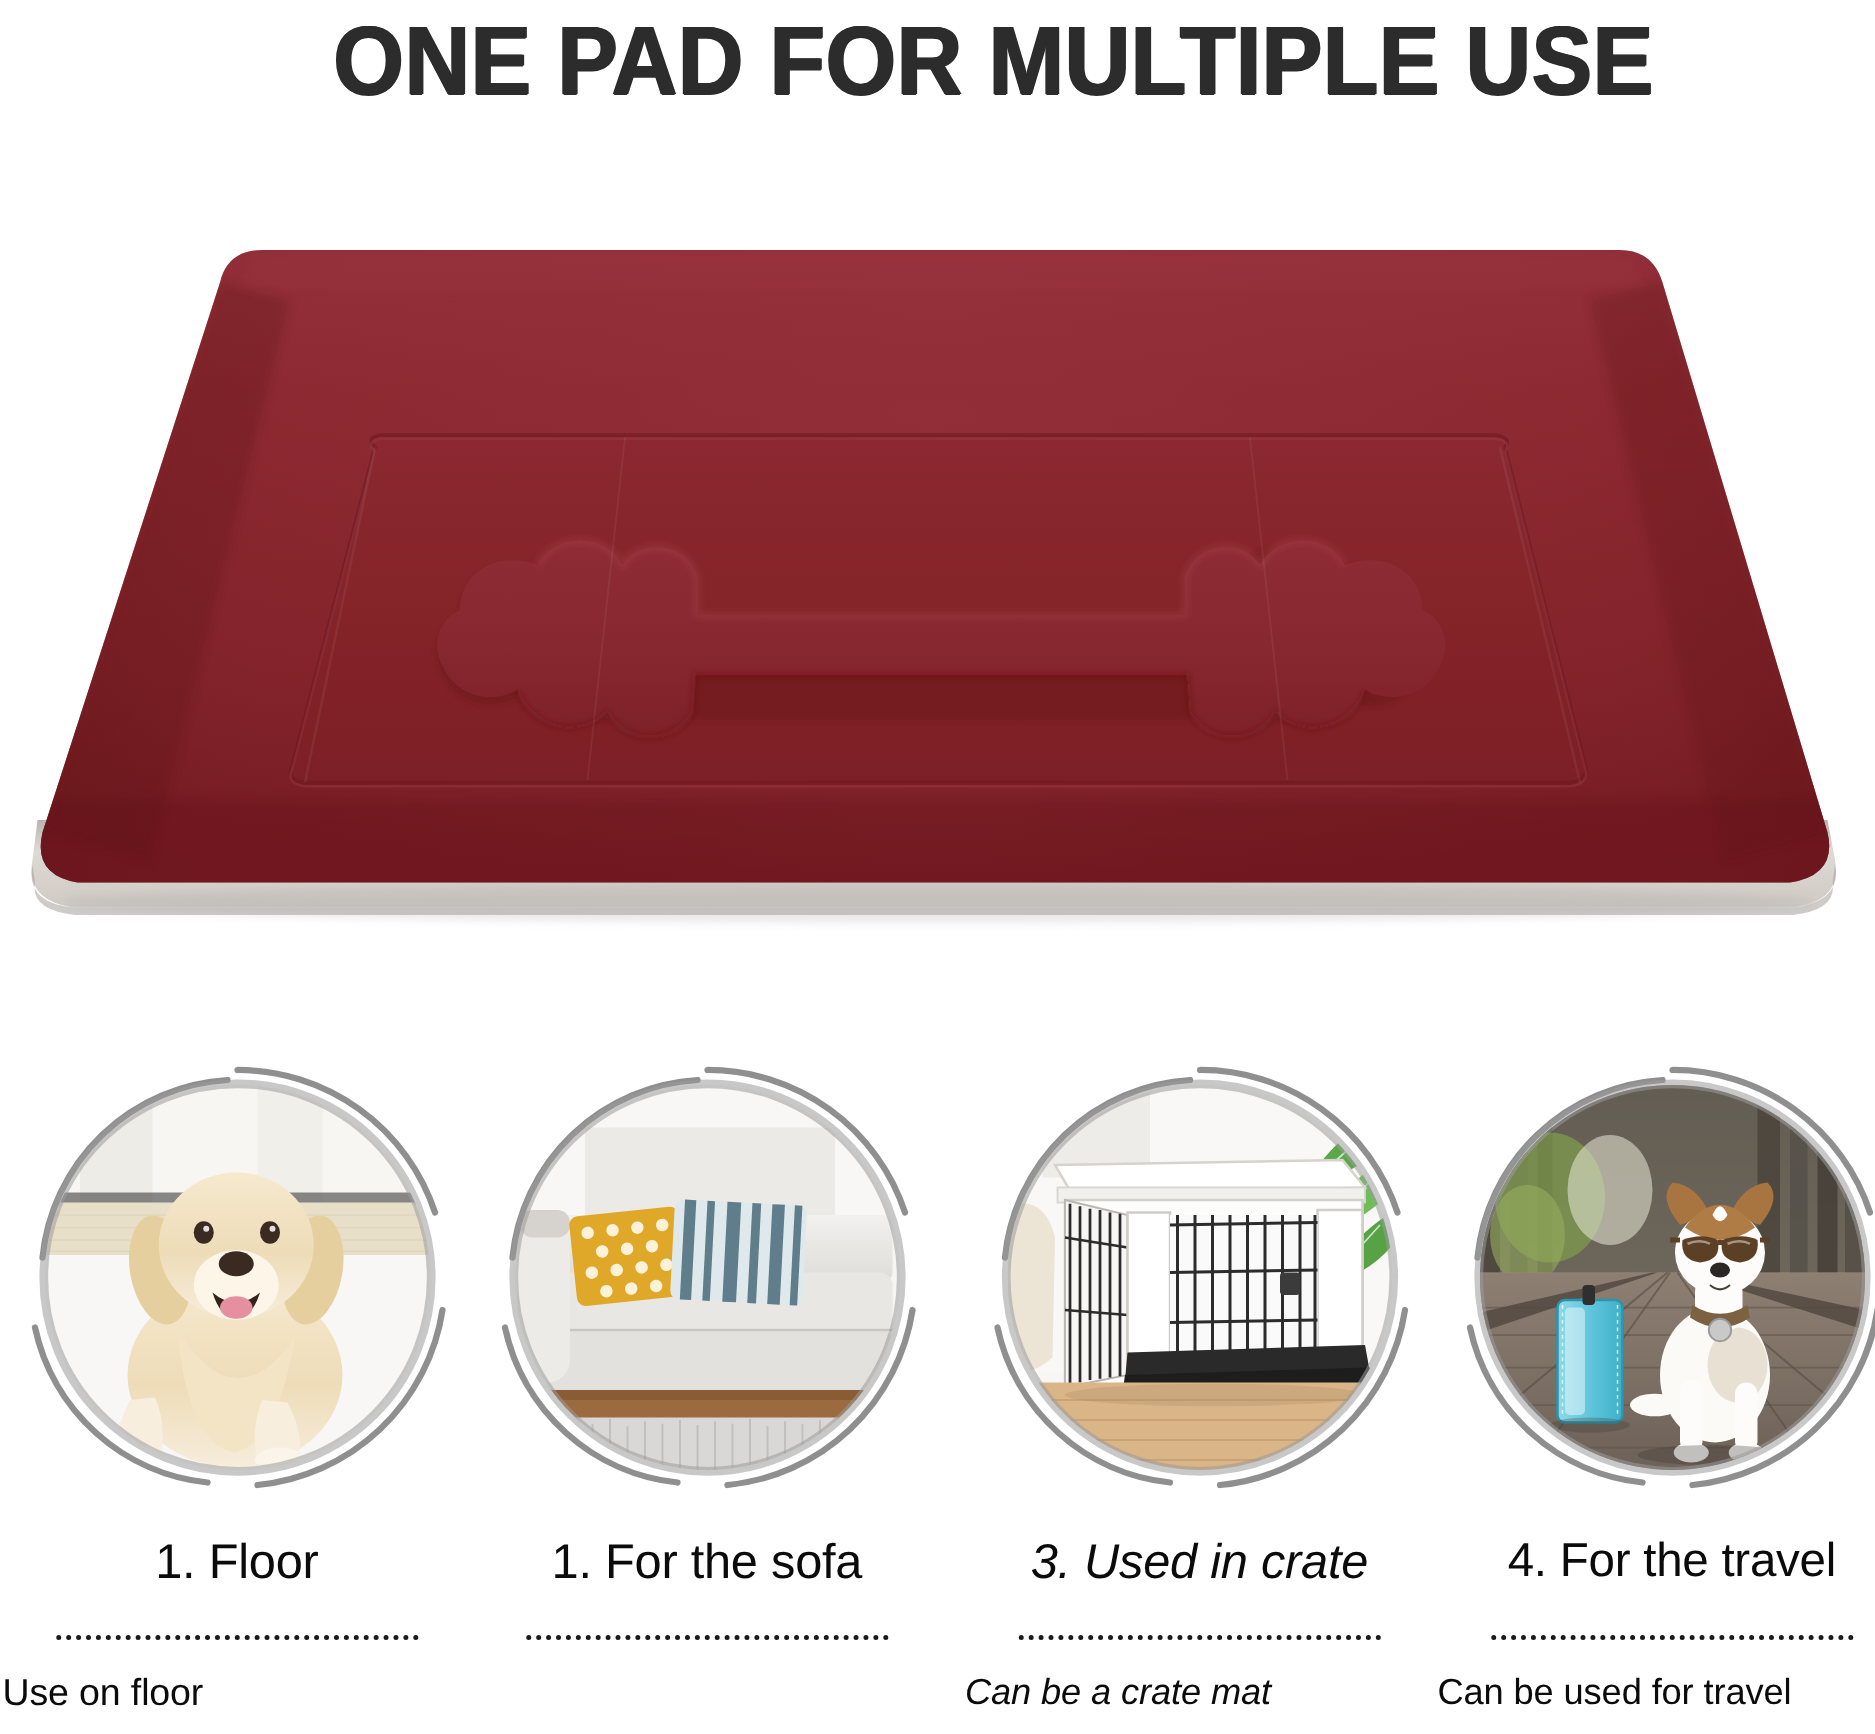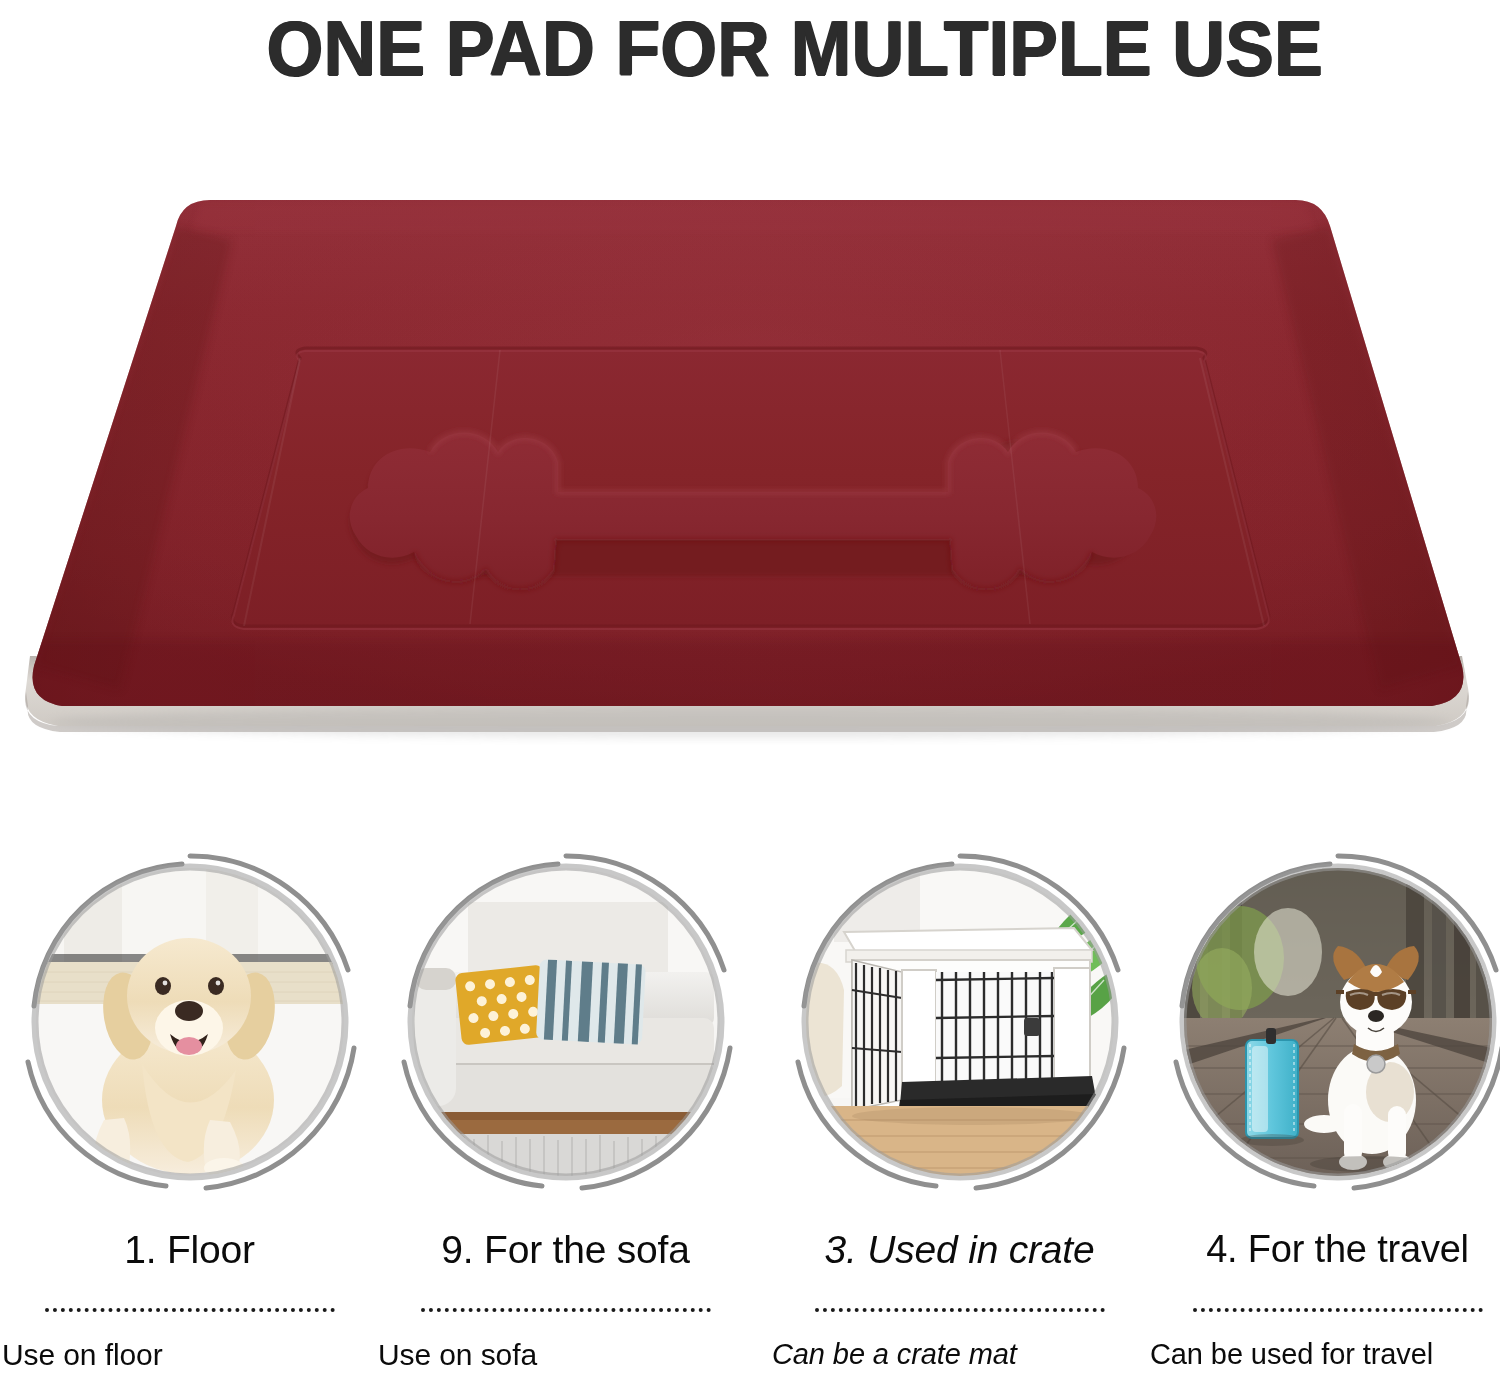--- a/index.html
+++ b/index.html
@@ -486,23 +486,22 @@
         </svg>
       </div>
       <svg class="ring-svg" viewBox="0 0 348 348">
         <path d="M 174 8 A 166 166 0 0 1 332 122" fill="none" stroke="#8f8f8f" stroke-width="5" stroke-linecap="round"></path>
         <path d="M 338 200 A 166 166 0 0 1 190 340" fill="none" stroke="#8f8f8f" stroke-width="5" stroke-linecap="round"></path>
         <path d="M 166 16 A 158 158 0 0 0 18 158" fill="none" stroke="#8f8f8f" stroke-width="5" stroke-linecap="round"></path>
         <path d="M 12 214 A 158 158 0 0 0 150 338" fill="none" stroke="#8f8f8f" stroke-width="5" stroke-linecap="round"></path>
         <circle cx="174" cy="174" r="155" fill="none" stroke="#9a9a9a" stroke-width="7" opacity="0.55"></circle>
       </svg>
     </div>
-    <div class="caption">9. For the sofa</div>
+    <div class="caption">1. For the sofa</div>
     <div class="divider"></div>
-    <div class="subcaption">Use on  sofa</div>
   </div>
 
   <div class="col col-2">
     <div class="circle-wrap">
       <div class="photo">
         <svg viewBox="0 0 308 308">
           <rect width="308" height="308" fill="#f7f6f4"></rect>
           <rect x="0" y="0" width="308" height="230" fill="#f9f8f6"></rect>
           <rect x="28" y="0" width="86" height="74" fill="#eeece9"></rect>
 

